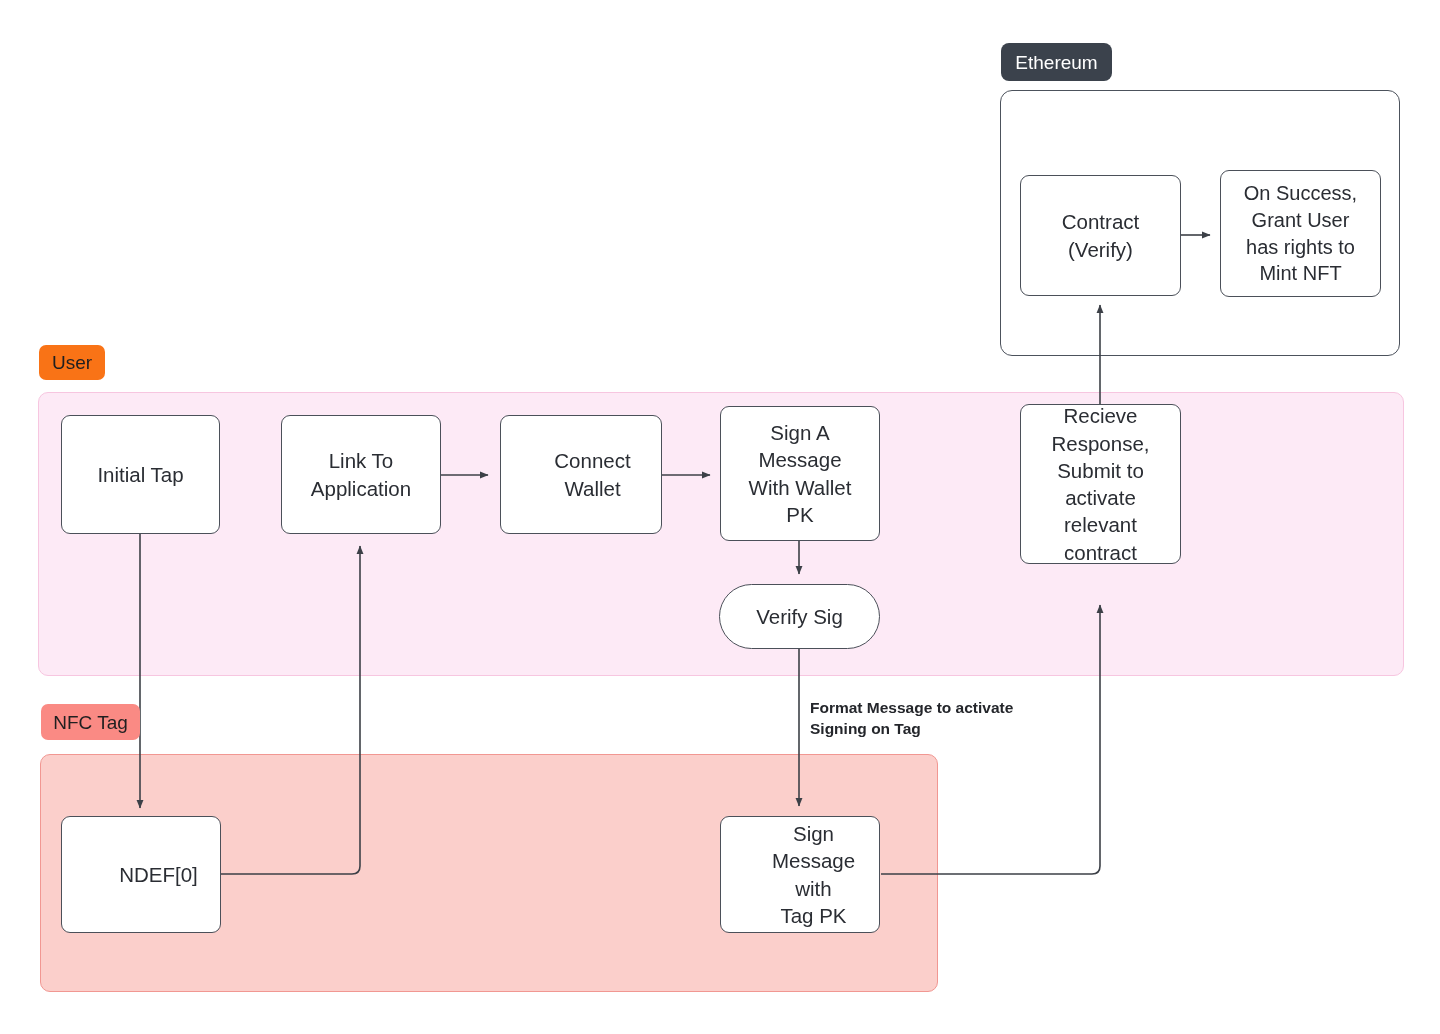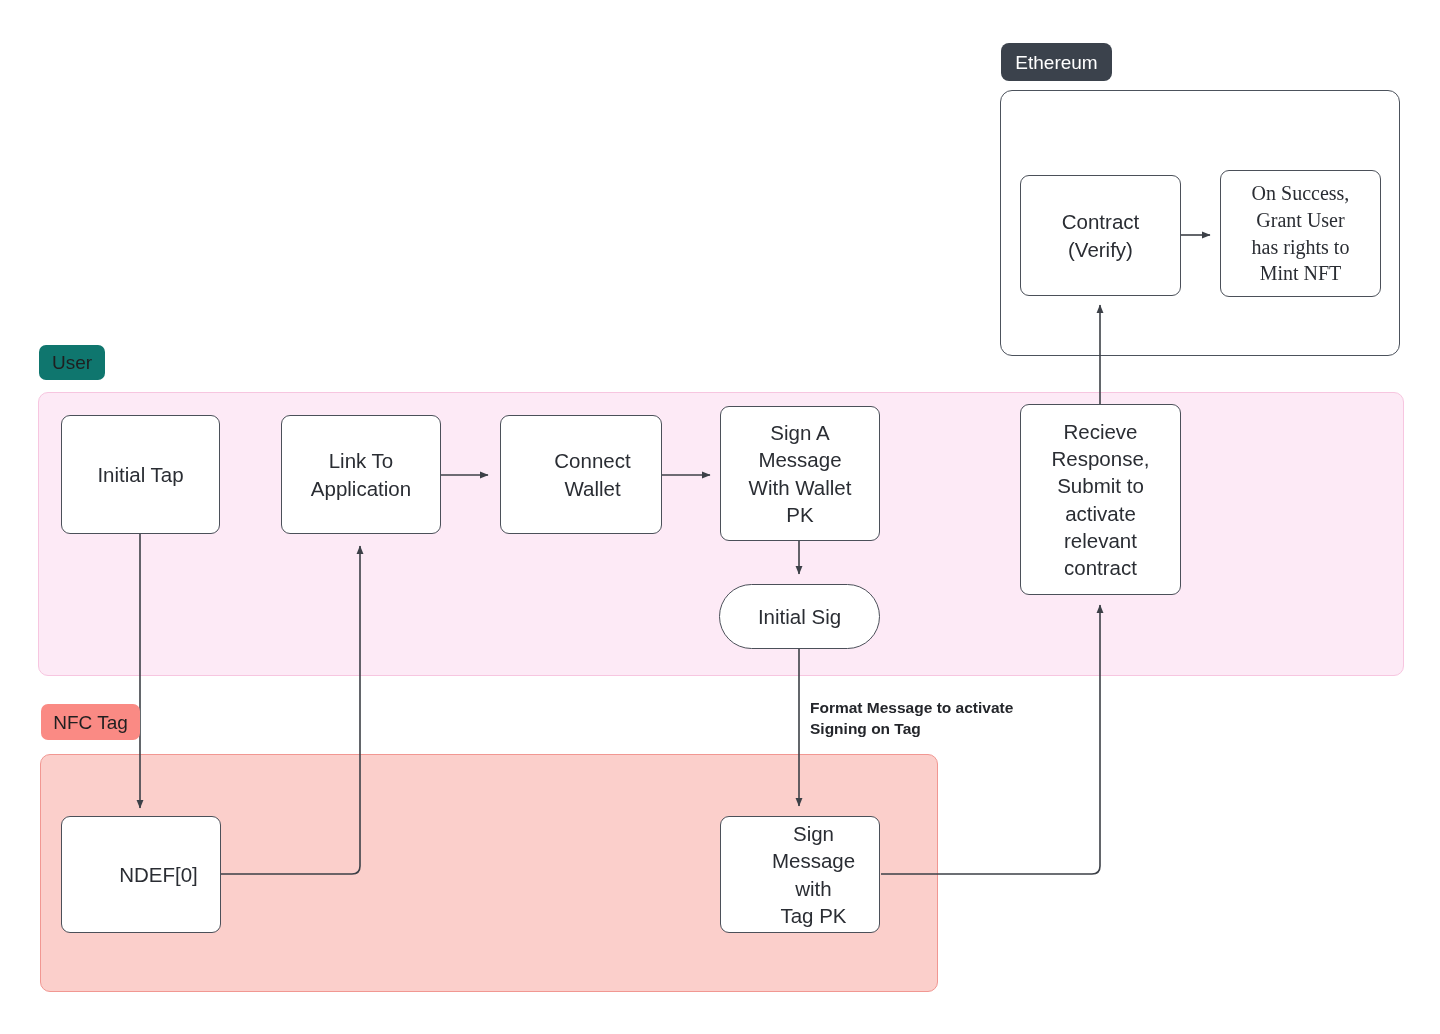--- a/index.html
+++ b/index.html
@@ -46,21 +46,21 @@
     align-items: center;
     justify-content: center;
     border-radius: 7px;
     font-size: 19px;
     line-height: 1;
     white-space: nowrap;
     padding: 0 11px;
     z-index: 7;
   }
   .badge-user {
-    background: #0f766e;
+    background: #f97316;
     color: #1f1f20;
   }
   .badge-nfc {
     background: #fa8a84;
     color: #1f1f20;
   }
   .badge-eth {
     background: #3b424c;
     color: #ffffff;
     border-radius: 8px;
@@ -151,21 +151,21 @@
 
     <path d="M881,874 L1092,874 Q1100,874 1100,866 L1100,605" fill="none" stroke="#3c4047" stroke-width="1.6" marker-end="url(#arrow)"></path>
   </svg>
 
   <div class="node" style="left:1020px; top:175px; width:161px; height:121px;">
     <span style="white-space: pre-line;">Contract
 (Verify)</span>
   </div>
 
   <div class="node" style="left:1220px; top:170px; width:161px; height:127px; font-size:20px;">
-    <span style="white-space: pre-line; font-family: Liberation Serif, serif;">On Success,
+    <span style="white-space: pre-line;">On Success,
 Grant User
 has rights to
 Mint NFT</span>
   </div>
 
   <div class="node" style="left:61px; top:415px; width:159px; height:119px;">
     <span style="white-space: pre-line;">Initial Tap</span>
   </div>
 
   <div class="node" style="left:281px; top:415px; width:160px; height:119px;">
@@ -179,24 +179,24 @@
   </div>
 
   <div class="node" style="left:720px; top:406px; width:160px; height:135px;">
     <span style="white-space: pre-line;">Sign A
 Message
 With Wallet
 PK</span>
   </div>
 
   <div class="node pill" style="left:719px; top:584px; width:161px; height:65px;">
-    <span style="white-space: pre-line;">Initial Sig</span>
-  </div>
-
-  <div class="node" style="left:1020px; top:404px; width:161px; height:191px;">
+    <span style="white-space: pre-line;">Verify Sig</span>
+  </div>
+
+  <div class="node" style="left:1020px; top:404px; width:161px; height:160px;">
     <span style="white-space: pre-line;">Recieve
 Response,
 Submit to
 activate
 relevant
 contract</span>
   </div>
 
   <div class="node" style="left:61px; top:816px; width:160px; height:117px;padding-left:40px;">
     <span style="white-space: pre-line;">NDEF[0]</span>

